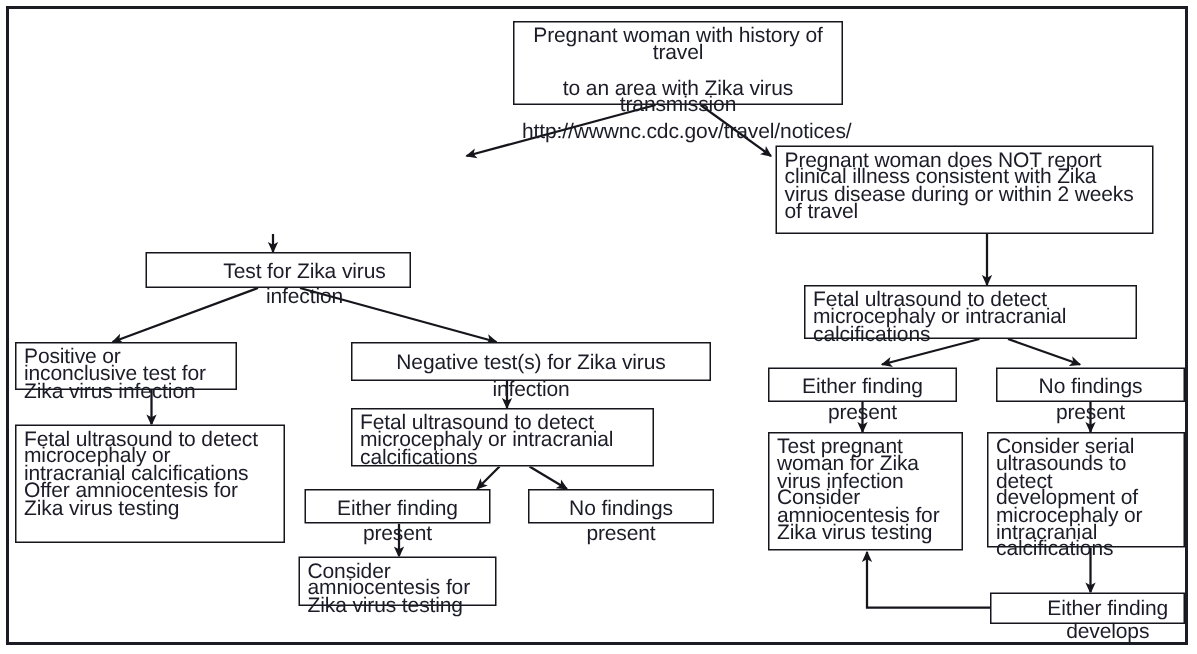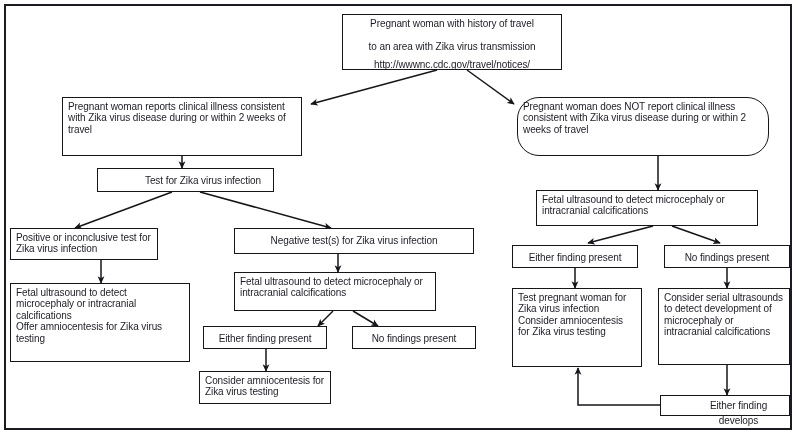--- a/index.html
+++ b/index.html
@@ -32,21 +32,21 @@
     width: 798px;
     height: 436px;
     pointer-events: none;
   }
   .node {
     position: absolute;
     box-sizing: border-box;
     background: #ffffff;
     border: 1.4px solid #15151c;
     color: #1c1c28;
-    font-size: 10px;
+    font-size: 14px;
     line-height: 11.4px;
     padding: 3px 5px 3px 5px;
     letter-spacing: -0.08px;
   }
   .node.heavy { border-width: 1.9px; }
   .node p {
     margin: 0;
   }
   .node p + p {
     margin-top: 0;
@@ -100,25 +100,22 @@
       <path d="M 660 405 L 578 405 L 578 368"></path>
     </g>
   </svg>
 
   <div class="node center" style="left:342px; top:14px; width:220px; height:56px;">
     <p>Pregnant woman with history of travel</p>
     <p style="margin-top:12px">to an area with Zika virus transmission</p>
     <p style="margin-top:6px">http://wwwnc.cdc.gov/travel/notices/</p>
   </div>
 
-  <div class="node" style="left:62px; top:97px; width:240px; height:59px;">
-    <p>Pregnant woman reports clinical illness consistent with Zika virus disease during or within 2 weeks of travel</p>
-  </div>
 
-  <div class="node heavy" style="left:517px; top:97px; width:252px; height:59px;border-radius:22px;">
+  <div class="node heavy" style="left:517px; top:97px; width:252px; height:59px;">
     <p>Pregnant woman does NOT report clinical illness consistent with Zika virus disease during or within 2 weeks of travel</p>
   </div>
 
   <div class="node center heavy" style="left:97px; top:168px; width:177px; height:24px; line-height:17px; padding-top:3px;padding-left:40px;">
     <p>Test for Zika virus infection</p>
   </div>
 
   <div class="node heavy" style="left:10px; top:228px; width:148px; height:32px;">
     <p>Positive or inconclusive test for Zika virus infection</p>
   </div>

